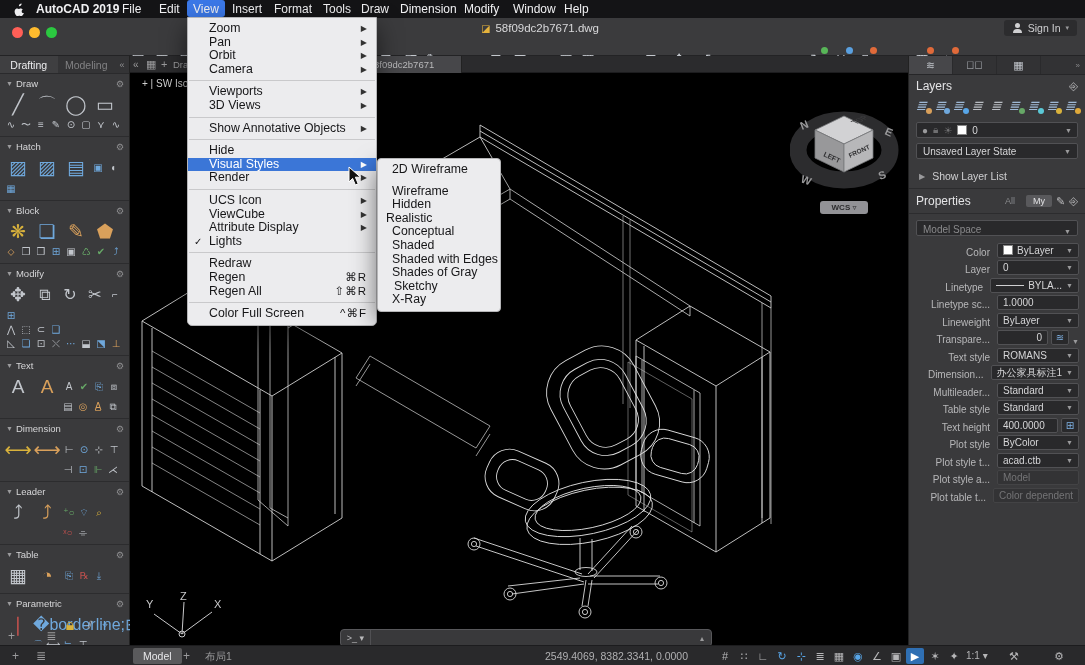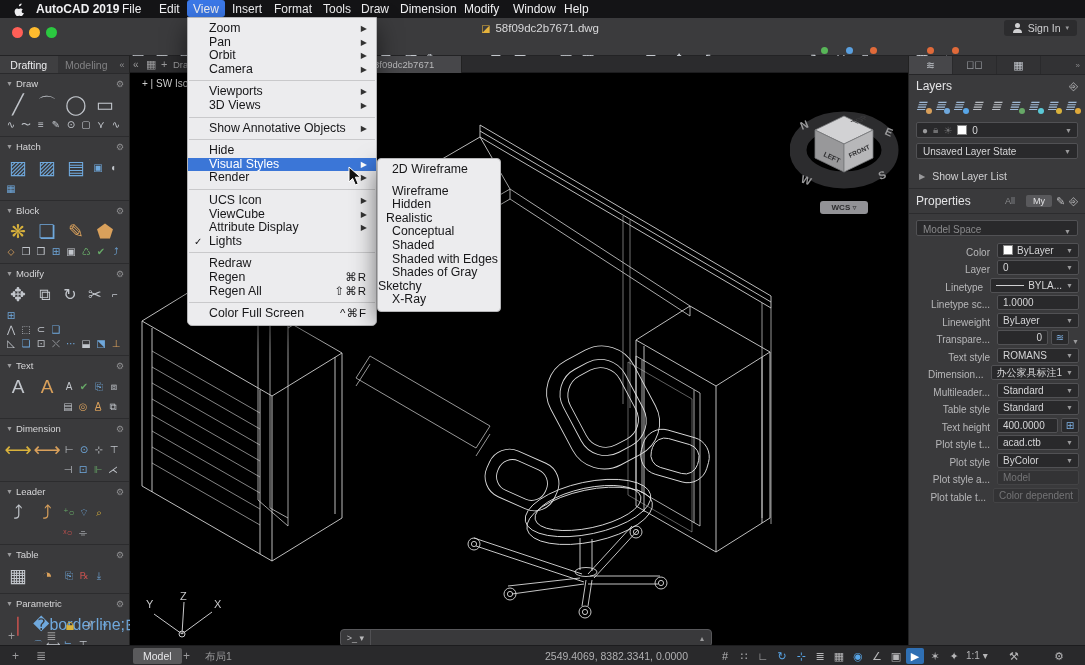--- a/index.html
+++ b/index.html
@@ -633,30 +633,30 @@
         </span>
     </div>
     <div class="prow">
       <span class="plabel">Text height</span>
       <span class="field pfield">
           <span class="val">400.0000</span>
         </span>
       <span class="mini-btn" style="margin-left:3px">⊞</span>
     </div>
     <div class="prow">
+      <span class="plabel">Plot style</span>
+      <span class="field pfield">
+          <span class="val">ByColor</span>
+          <span class="dd">▼</span>
+        </span>
+    </div>
+    <div class="prow">
       <span class="plabel">Plot style t...</span>
       <span class="field pfield">
           <span class="val">acad.ctb</span>
-          <span class="dd">▼</span>
-        </span>
-    </div>
-    <div class="prow">
-      <span class="plabel">Plot style</span>
-      <span class="field pfield">
-          <span class="val">ByColor</span>
           <span class="dd">▼</span>
         </span>
     </div>
     <div class="prow disabled">
       <span class="plabel">Plot style a...</span>
       <span class="field pfield">
           <span class="val">Model</span>
         </span>
     </div>
     <div class="prow disabled">
@@ -790,21 +790,21 @@
       </div>
     <div class="mrow" style="padding-left:14px">
         <span class="mlabel">Shaded</span>
       </div>
     <div class="mrow" style="padding-left:14px">
         <span class="mlabel">Shaded with Edges</span>
       </div>
     <div class="mrow" style="padding-left:14px">
         <span class="mlabel">Shades of Gray</span>
       </div>
-    <div class="mrow" style="padding-left:0">
+    <div class="mrow" style="padding-left:16px">
         <span class="mlabel">Sketchy</span>
       </div>
     <div class="mrow" style="padding-left:14px">
         <span class="mlabel">X-Ray</span>
       </div>
   </div>
 
   <svg class="cursor" style="left:348px; top:166px" width="14" height="20" viewBox="0 0 14 20">
     <path d="M1,1 L1,16 L4.6,12.4 L7.4,19 L10.2,17.8 L7.4,11.2 L12.5,11.2 Z" fill="#111" stroke="#fff" stroke-width="1"></path>
   </svg>

